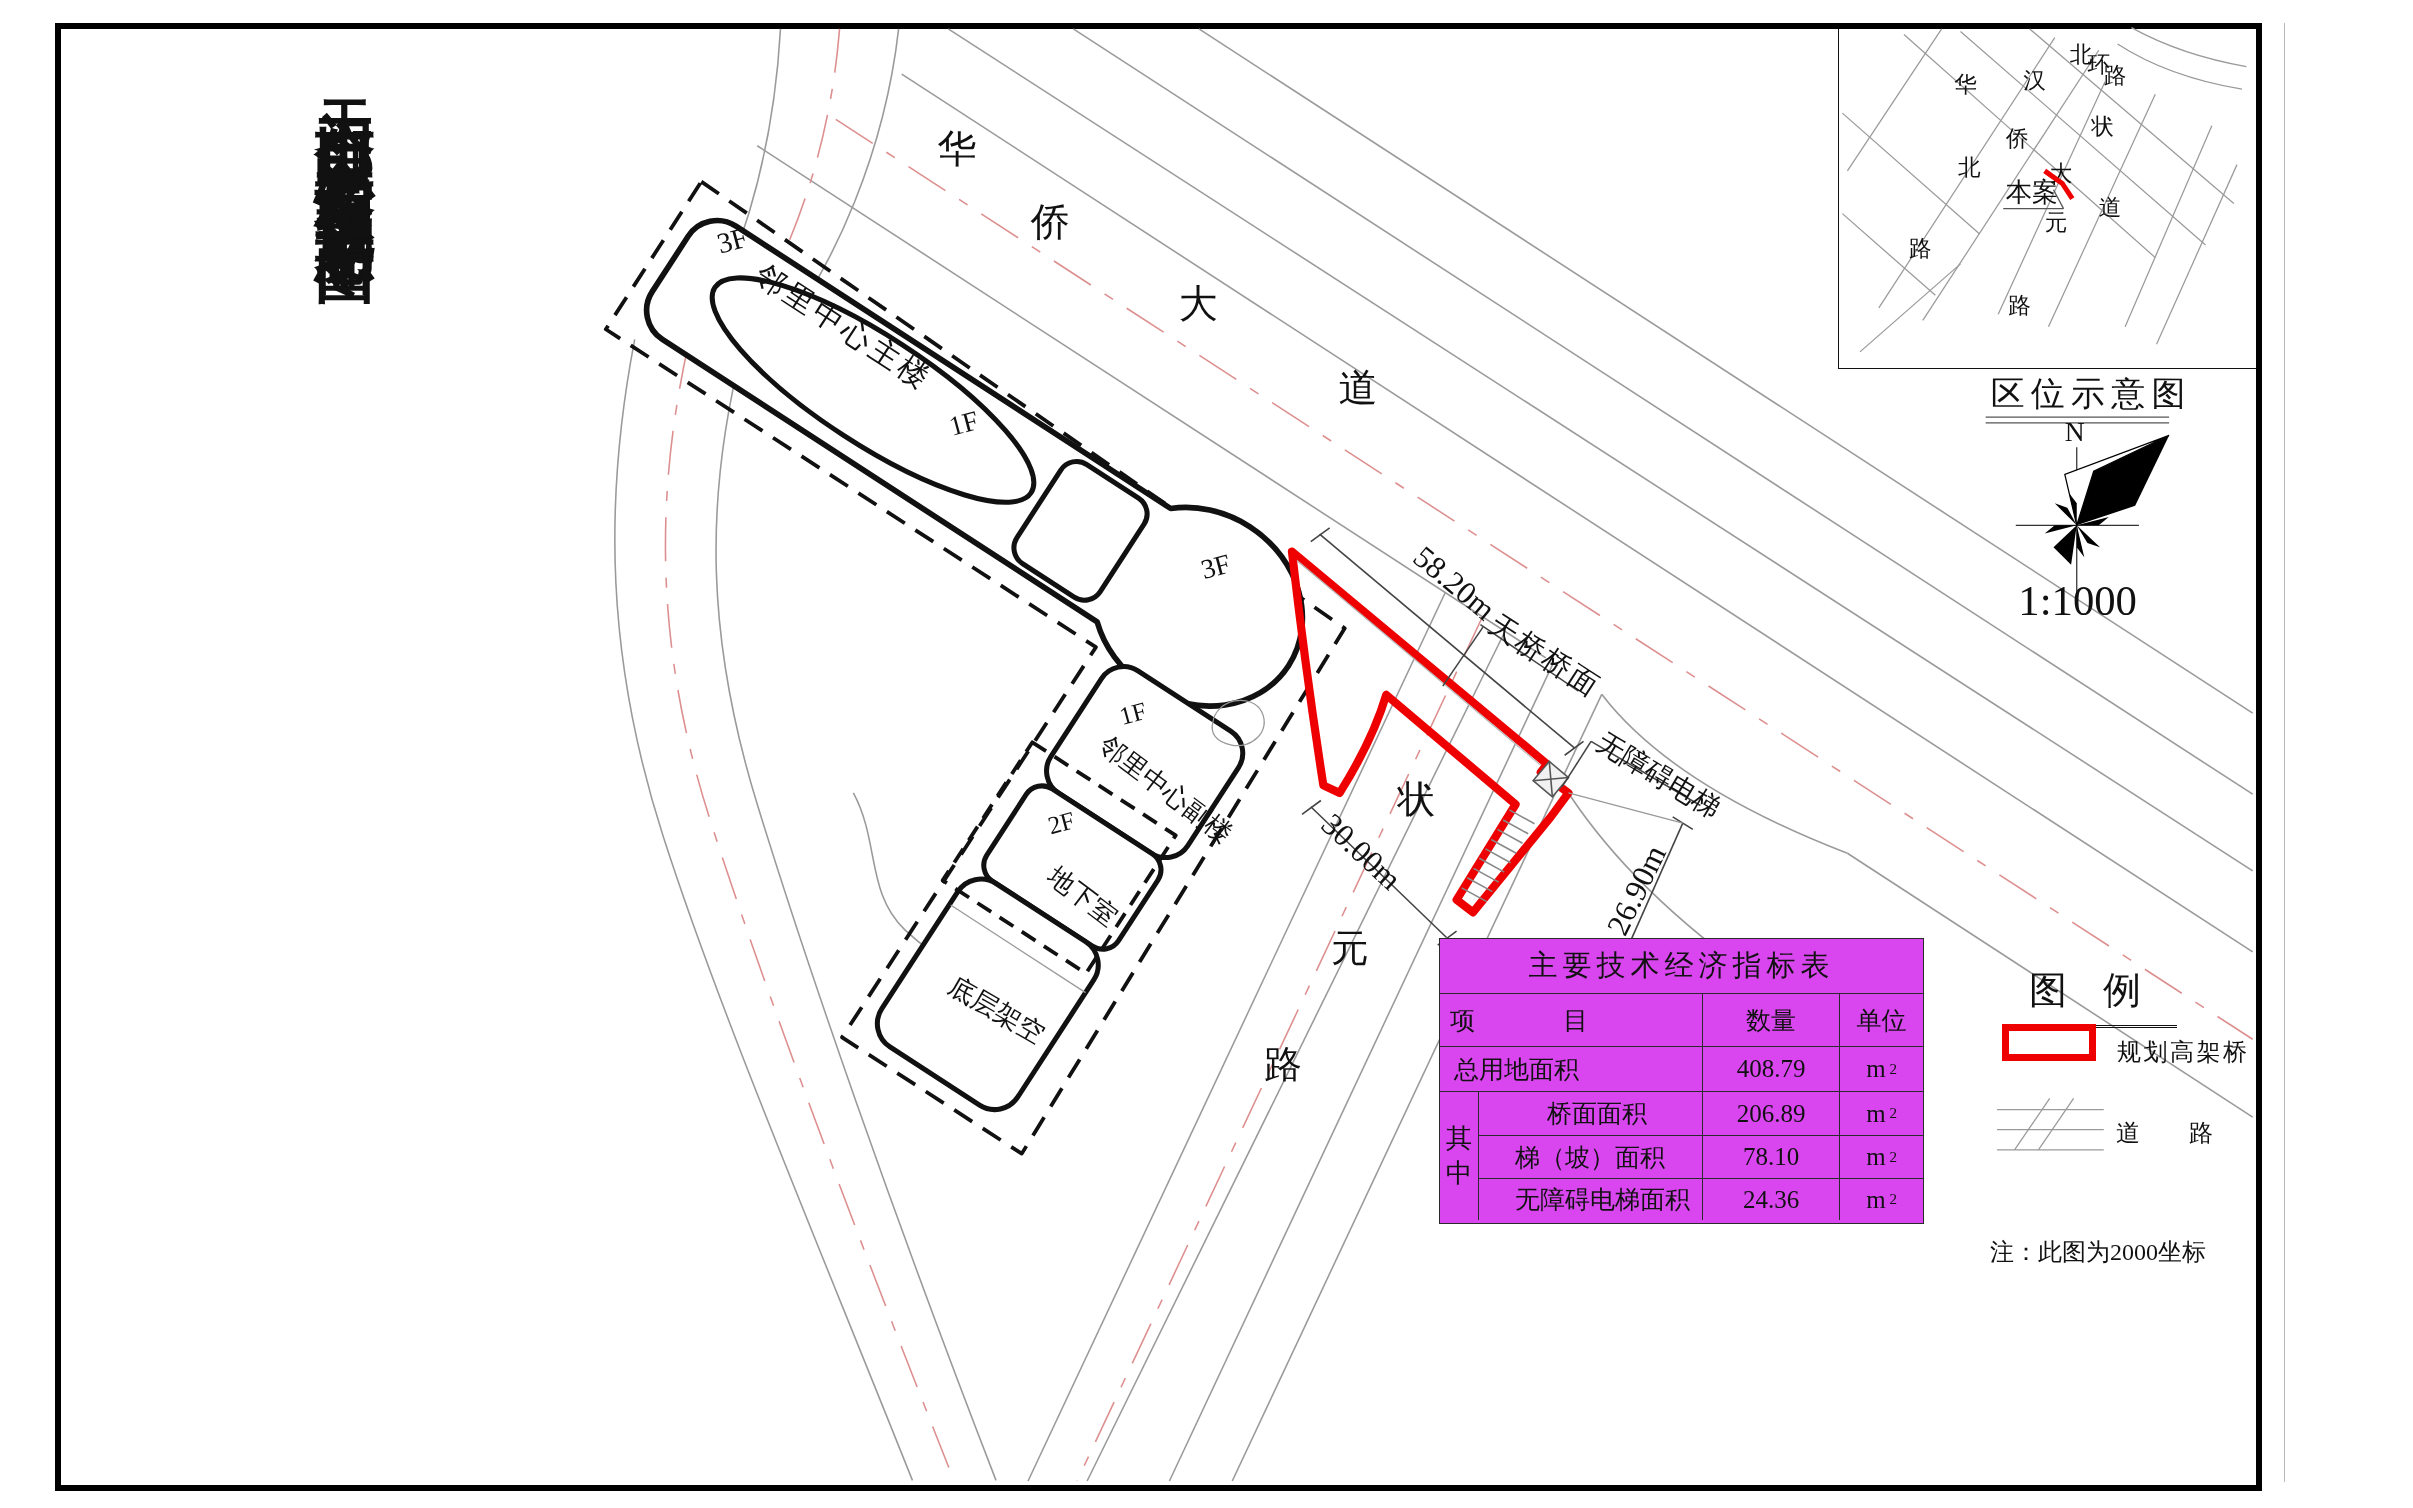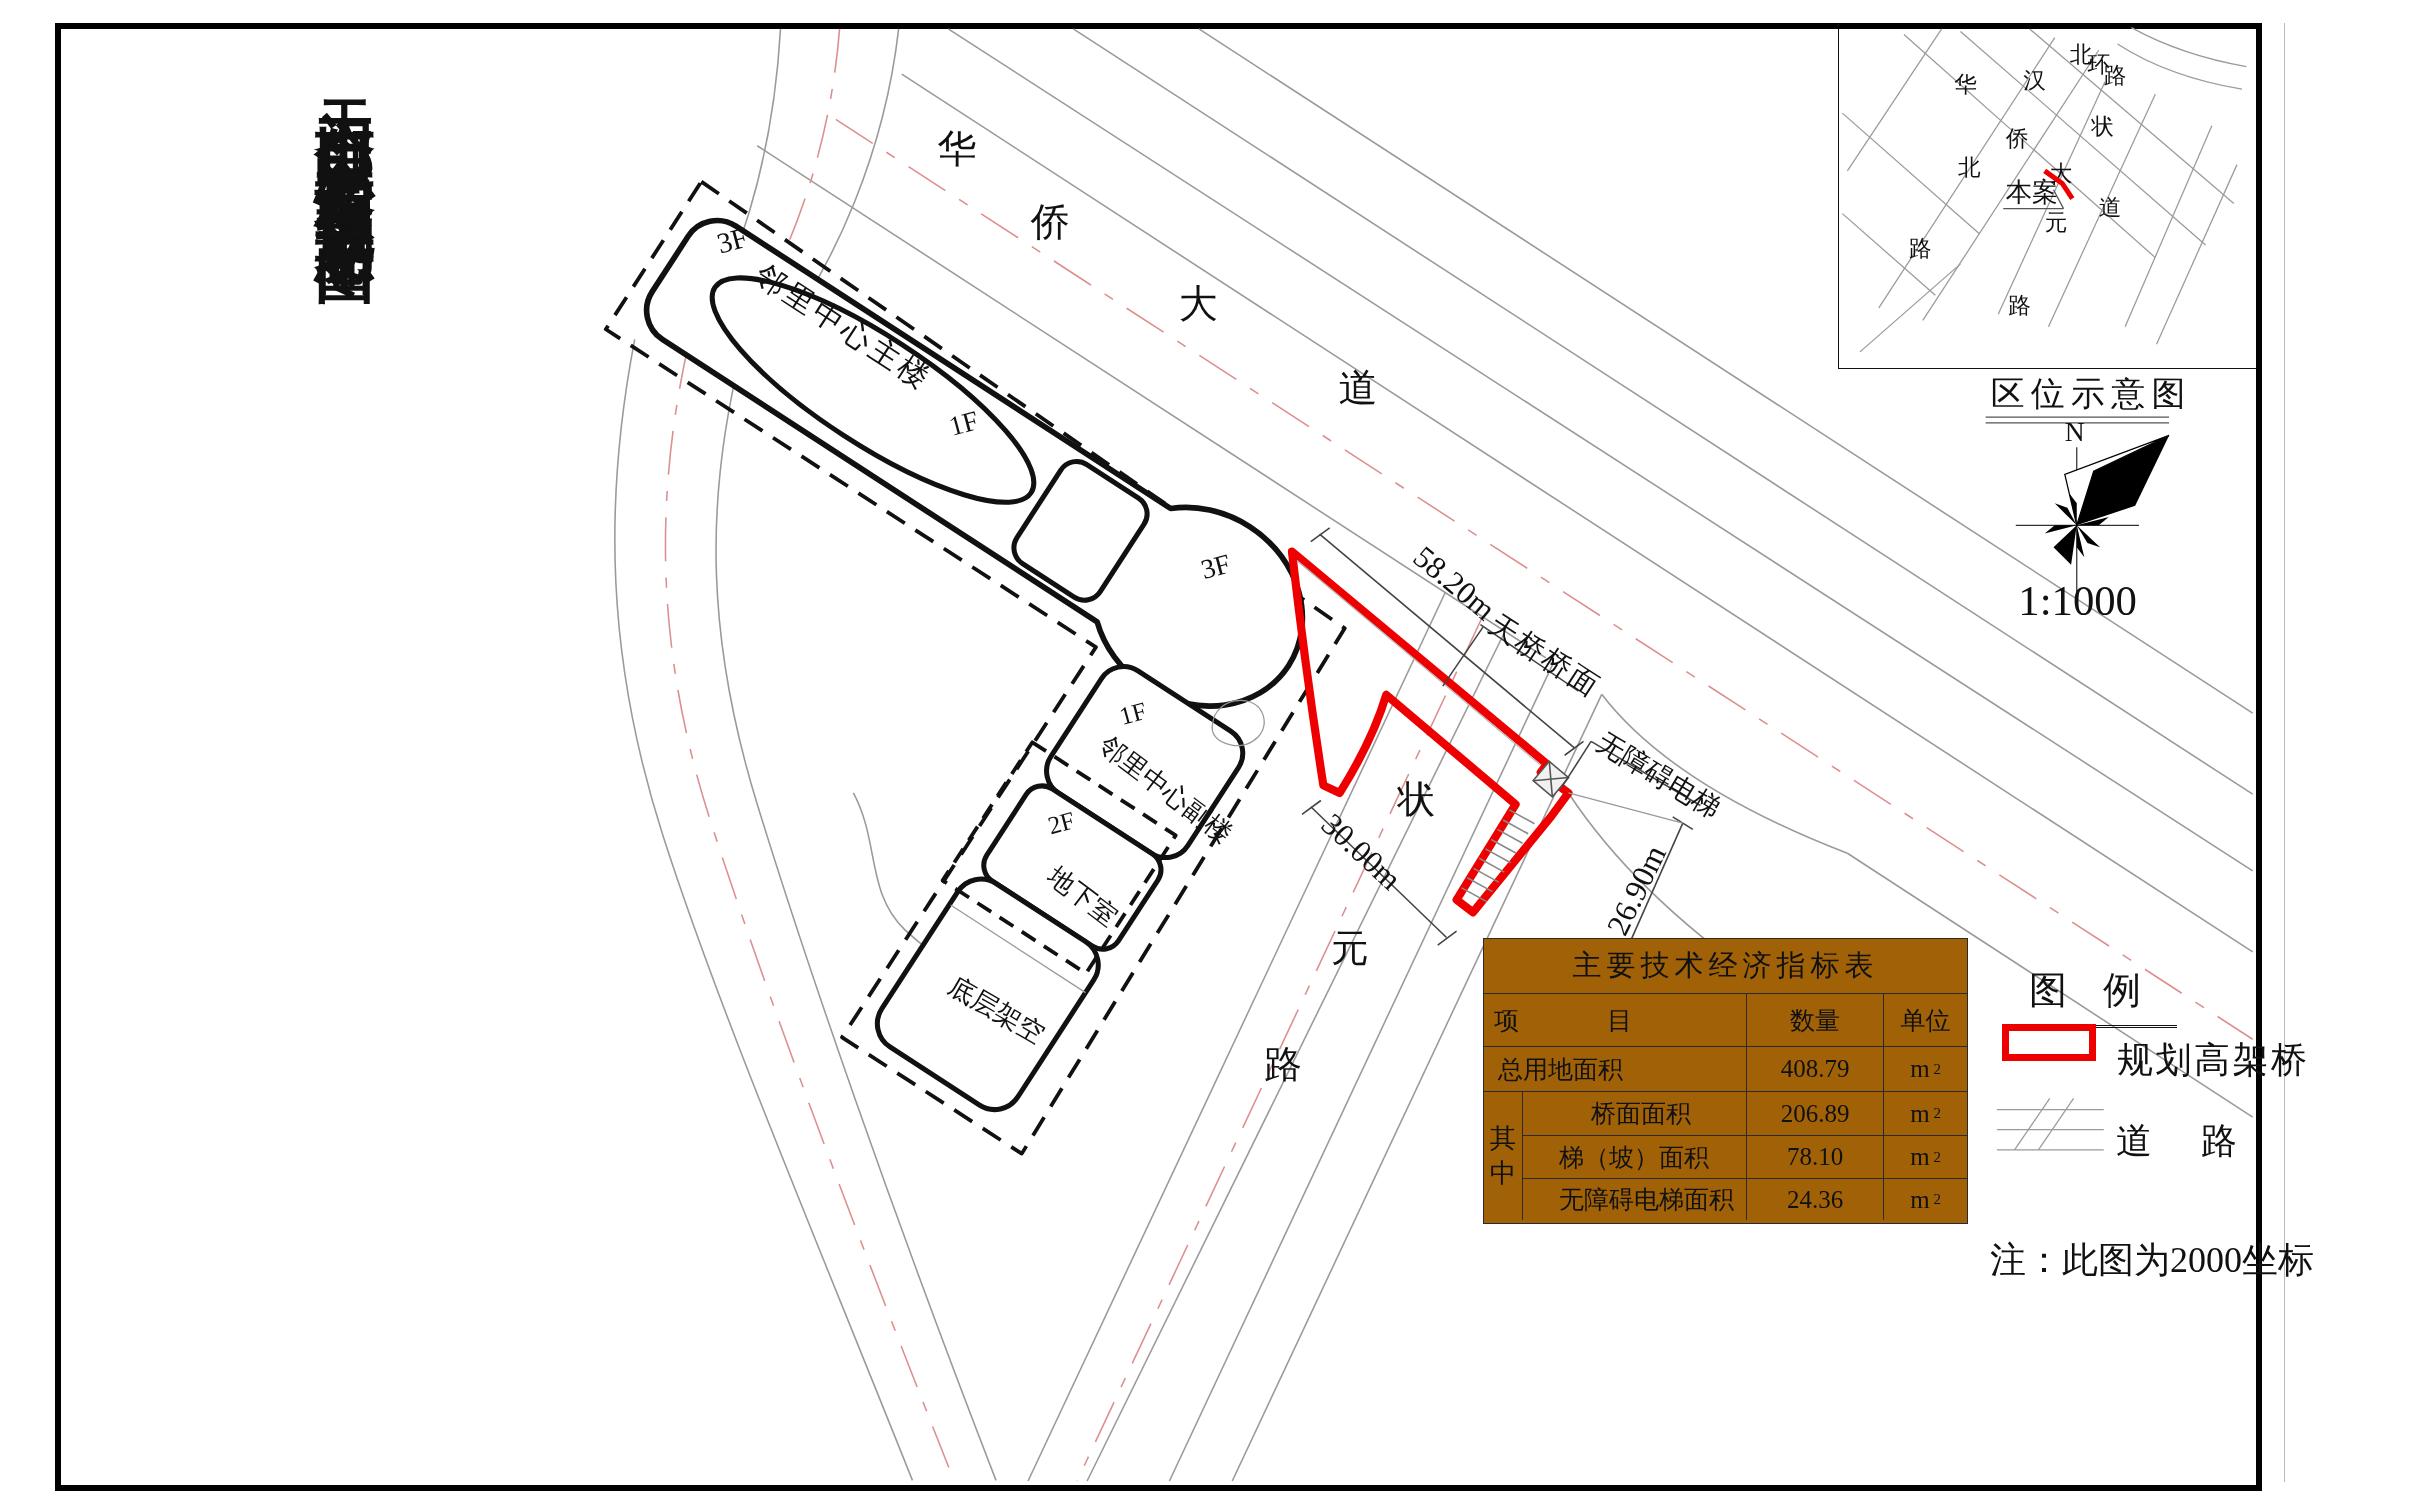--- a/index.html
+++ b/index.html
@@ -11,34 +11,34 @@
   #outer-thin{left:2284px;top:22.6px;width:1.3px;height:1459px;background:#b9b9b9;}
   
   #sheet-title{left:313px;top:52px;height:1156px;writing-mode:vertical-rl;
       font-size:60px;font-weight:bold;letter-spacing:8.8px;line-height:1.05;}
   
   #inset-box{left:1838px;top:29px;width:417px;height:339px;
       border-left:1.9px solid #111;border-bottom:1.9px solid #111;}
   
   #tech-table{left:1439px;top:938px;width:483px;height:284px;border:1.9px solid #2a2a2a;
       display:grid;grid-template-columns:39px 224px 137px 83px;
-      grid-template-rows:55px 53px 45px 44px 43px 41px;background:#a16207;font-size:25px;margin-left:44px;}
+      grid-template-rows:55px 53px 45px 44px 43px 41px;background:#d946ef;font-size:25px;}
   #tech-table .c{border-right:1.3px solid #2a2a2a;border-bottom:1.3px solid #2a2a2a;
       display:flex;align-items:center;}
   #tech-table .noR{border-right:none;} #tech-table .noB{border-bottom:none;}
   #tech-table .center{justify-content:center;}
   .tbl-title{grid-column:1/5;font-size:29px;letter-spacing:5px;}
   .hdr-item{grid-column:1/3;position:relative;}
   .hdr-item .i1{position:absolute;left:10px;} .hdr-item .i2{position:absolute;left:47%;}
   .r1name{grid-column:1/3;padding-left:14px;}
   .grp{grid-row:4/7;flex-direction:column;justify-content:space-around;padding:17.6px 0;font-size:26.4px;}
   .sub1{padding-left:68px;text-align:right;} .sub2{padding-left:36px;}
   sup{font-size:15px;vertical-align:super;margin-left:3.8px;}
   
-  .legend-text{font-size:36px;}
+  .legend-text{font-size:24px;}
   #legend-title{left:2029px;top:965px;font-size:38px;letter-spacing:36px;
       border-bottom:double 3.8px #111;padding-bottom:8.8px;}
   #legend-bridge-swatch{left:2002px;top:1024px;width:80px;height:22.6px;border:7px solid #ee0000;}
   #legend-bridge-label{left:2117px;top:1036px;letter-spacing:2.5px;}
   #legend-road-label{left:2116px;top:1117px;letter-spacing:49px;}
   #legend-note{left:1990px;top:1236px;}
   svg text{font-family:"Liberation Serif","DejaVu Serif",serif;fill:#111;}
 </style>
 </head>
 <body>

